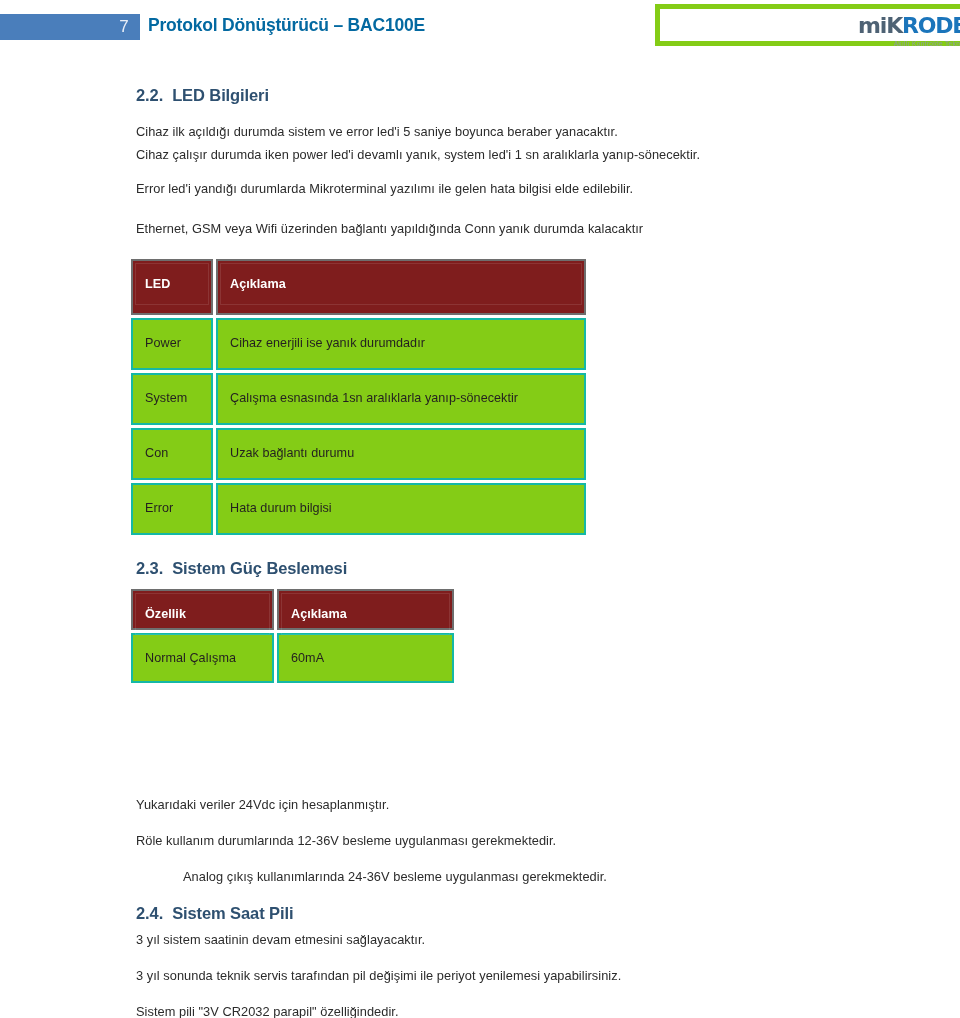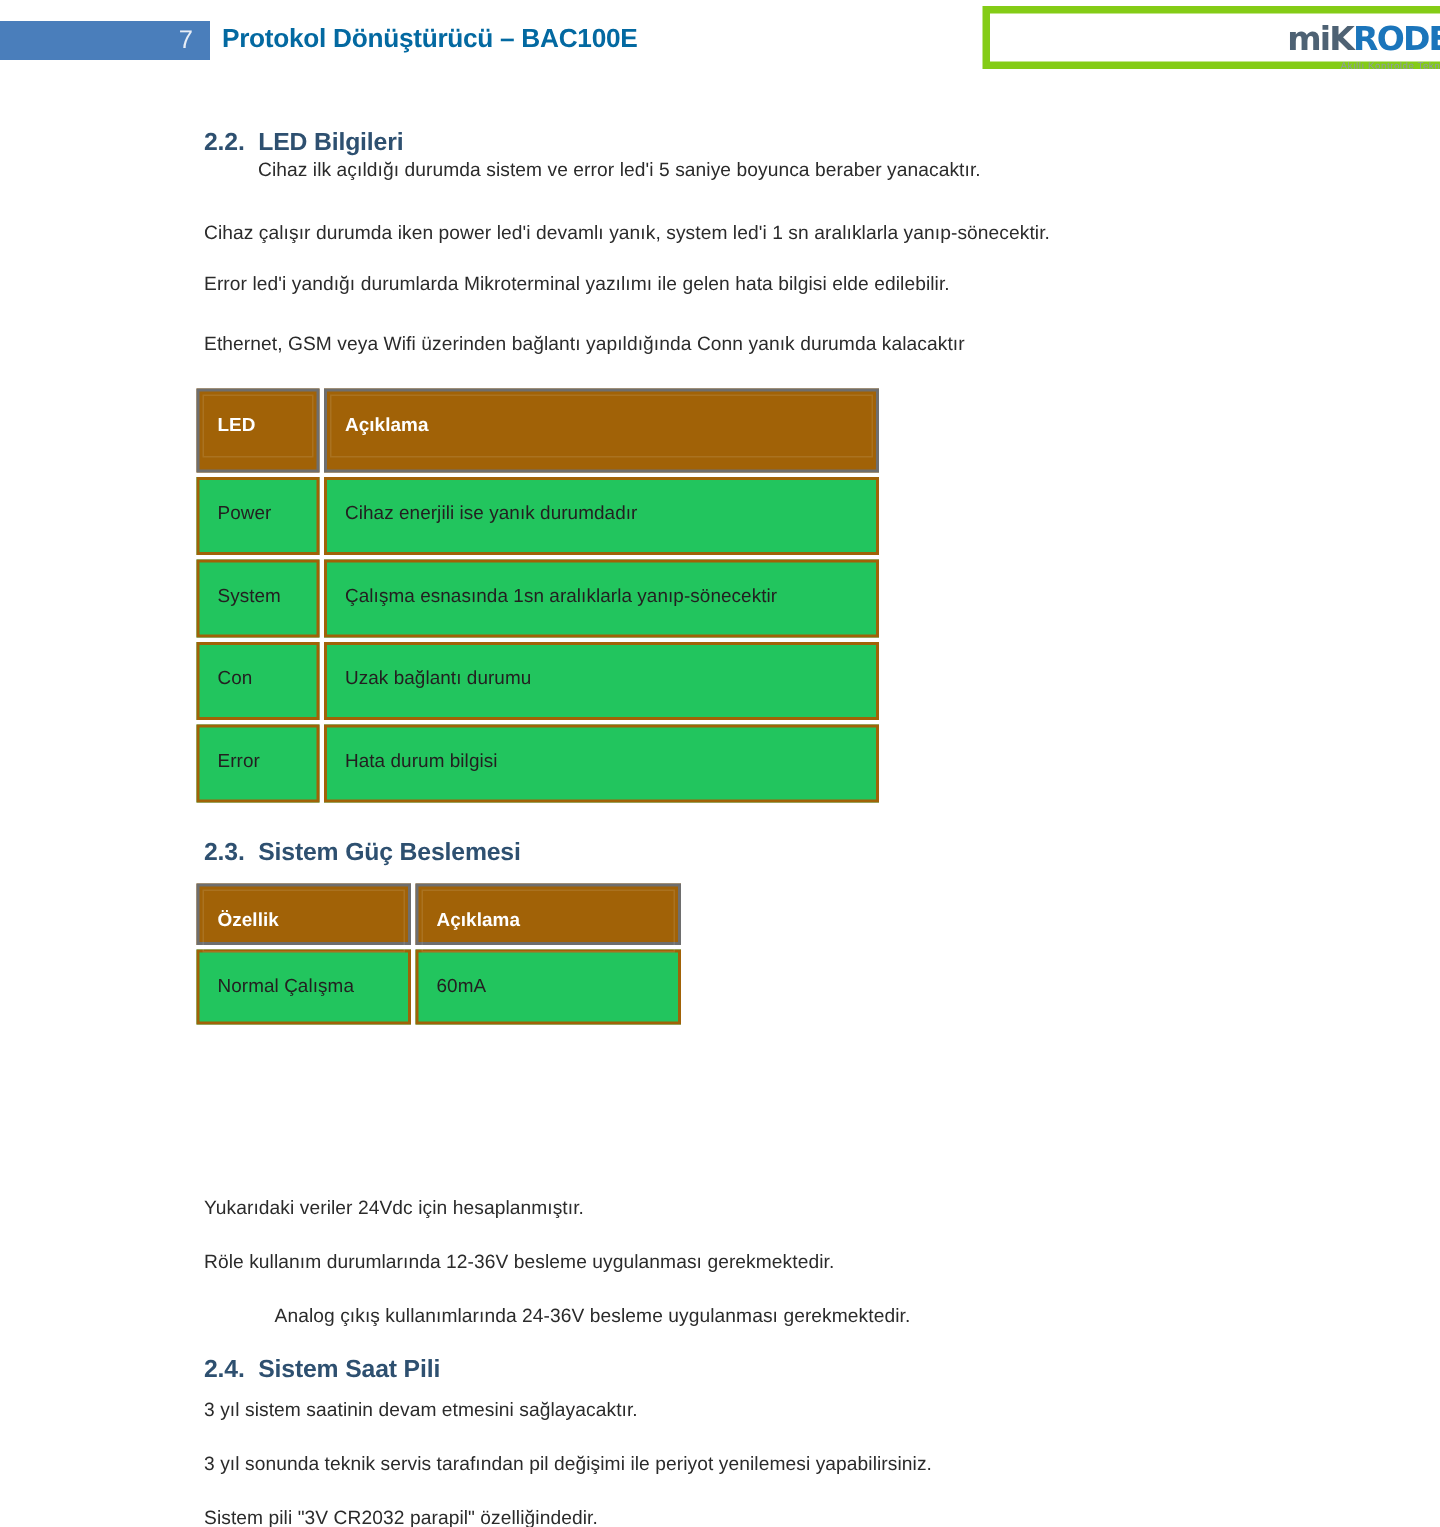--- a/index.html
+++ b/index.html
@@ -116,28 +116,28 @@
 
   .blk { position: absolute; left: 136px; }
 
   
   table.doc-table {
     border-collapse: separate;
     border-spacing: 3px 3px;
     table-layout: fixed;
   }
   table.doc-table td {
-    border: 2px solid #a16207;
+    border: 2px solid #14b8a6;
     vertical-align: top;
     padding: 13px 0 0 12px;
-    background: #22c55e;
+    background: #84cc16;
     box-sizing: border-box;
   }
   table.doc-table tr.hdr-row td {
-    background: #a16207;
+    background: #7f1d1d;
     border: 2px solid #6e6e6e;
     color: #ffffff;
     font-weight: bold;
     position: relative;
   }
   table.doc-table tr.hdr-row td::after {
     content: "";
     position: absolute;
     left: 2px; right: 2px; top: 2px;
     height: 42px;
@@ -190,21 +190,21 @@
   </div>
 
 </div>
 
 <div class="content">
 
   <div class="blk sec-heading" style="top:30px;">
     <span class="num">2.2.</span><span>LED Bilgileri</span>
   </div>
 
-  <div class="blk para" style="top:48px;margin-left:36px;">Cihaz ilk açıldığı durumda sistem ve error led'i 5 saniye boyunca beraber yanacaktır.</div>
+  <div class="blk para" style="top:67px;">Cihaz ilk açıldığı durumda sistem ve error led'i 5 saniye boyunca beraber yanacaktır.</div>
   <div class="blk para" style="top:90px;">Cihaz çalışır durumda iken power led'i devamlı yanık, system led'i 1 sn aralıklarla yanıp-sönecektir.</div>
   <div class="blk para" style="top:124px;">Error led'i yandığı durumlarda Mikroterminal yazılımı ile gelen hata bilgisi elde edilebilir.</div>
   <div class="blk para" style="top:164px;">Ethernet, GSM veya Wifi üzerinden bağlantı yapıldığında Conn yanık durumda kalacaktır</div>
 
   <div class="blk" style="top:200px;left:128px;">
     <table class="doc-table" id="led-table">
       <colgroup>
           <col class="c1">
           <col class="c2">
         </colgroup>

